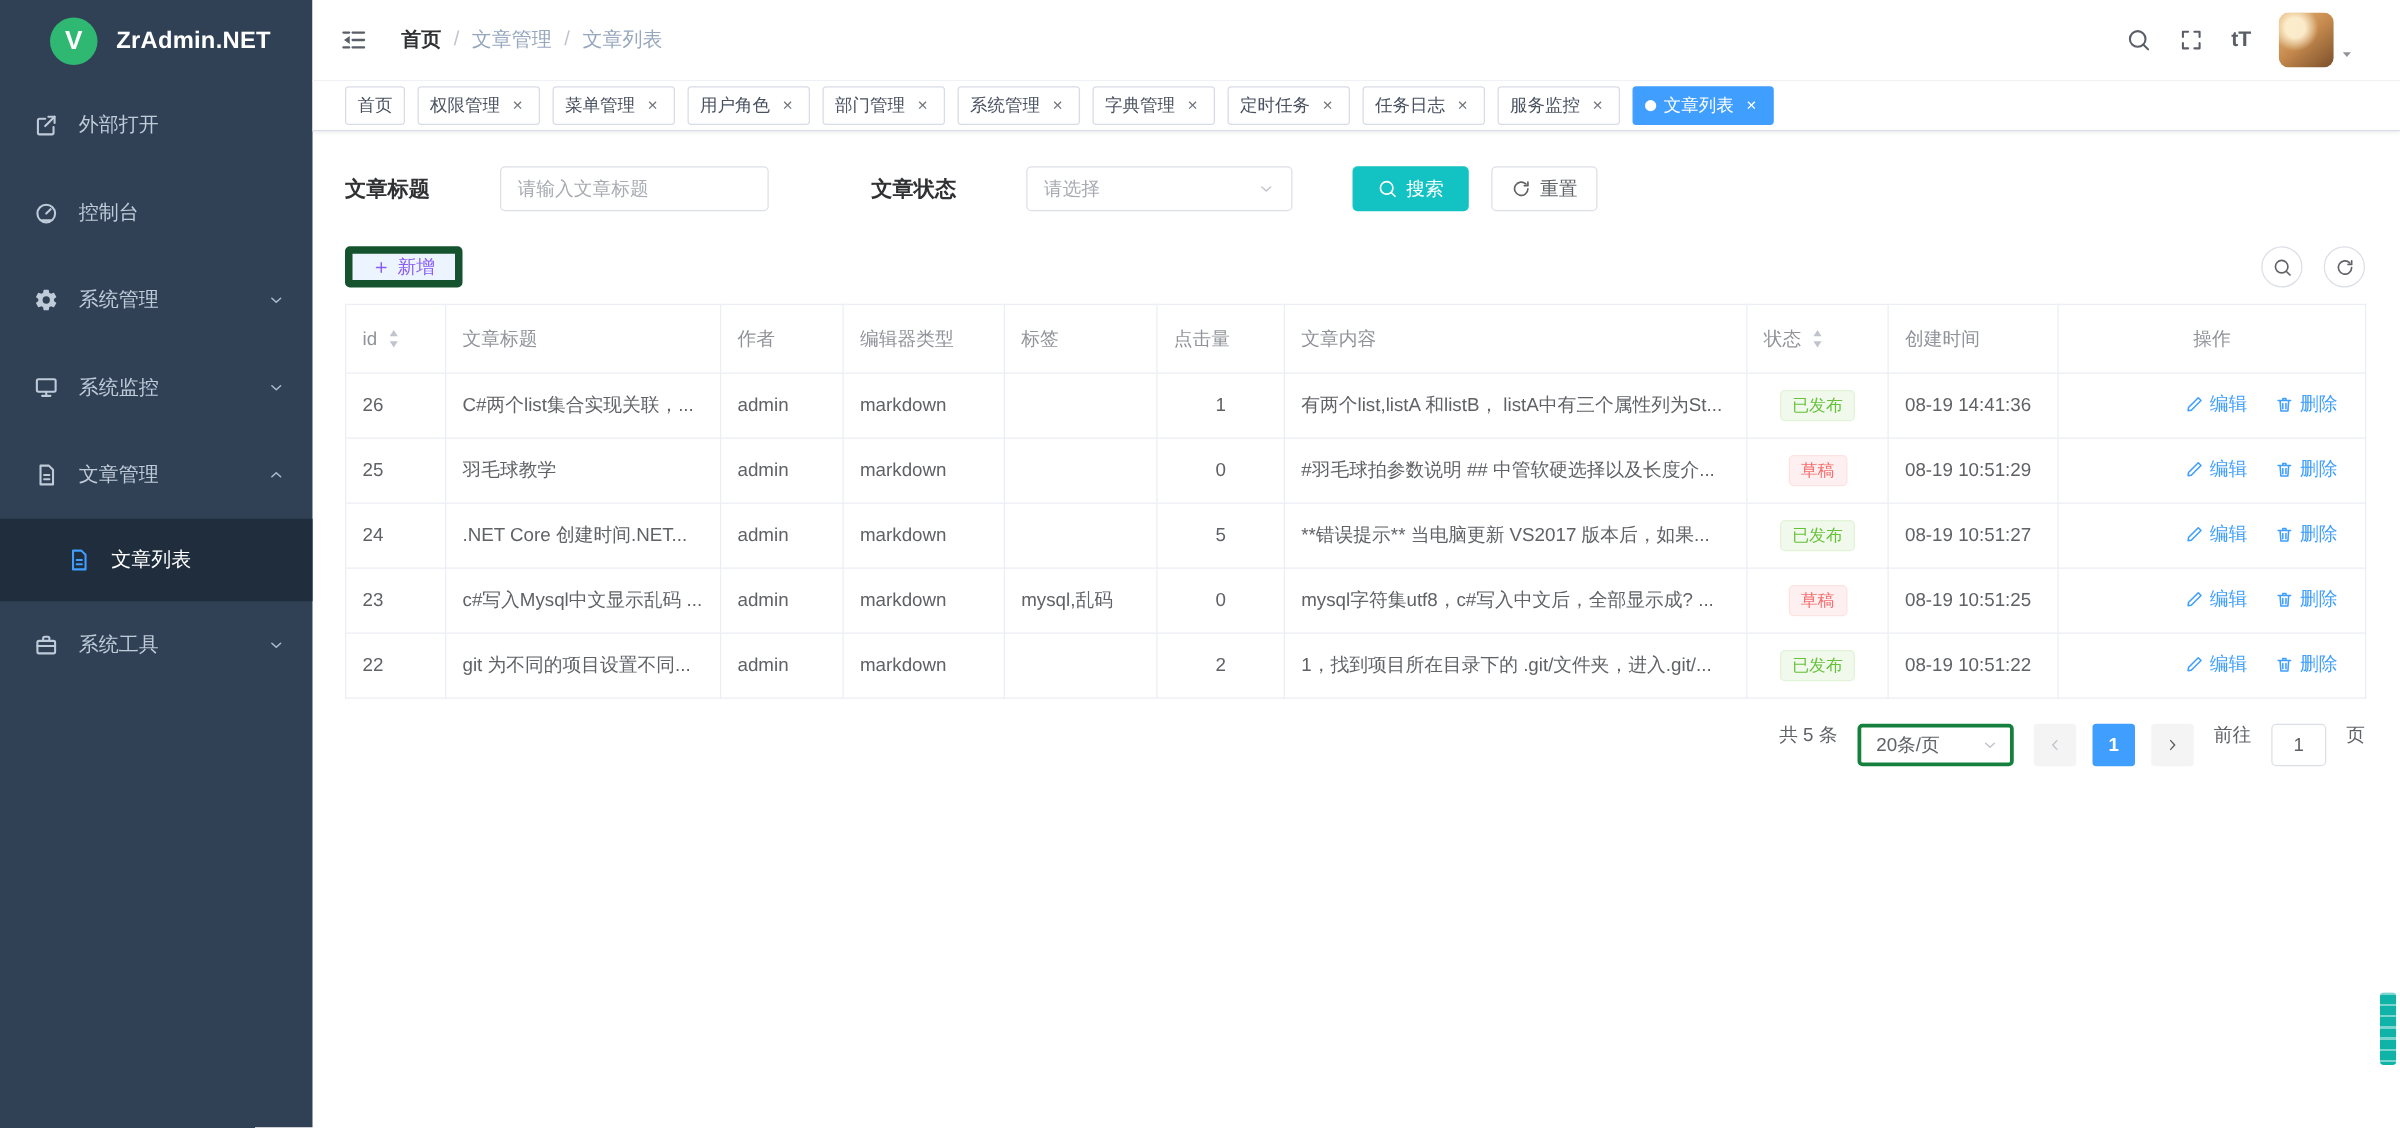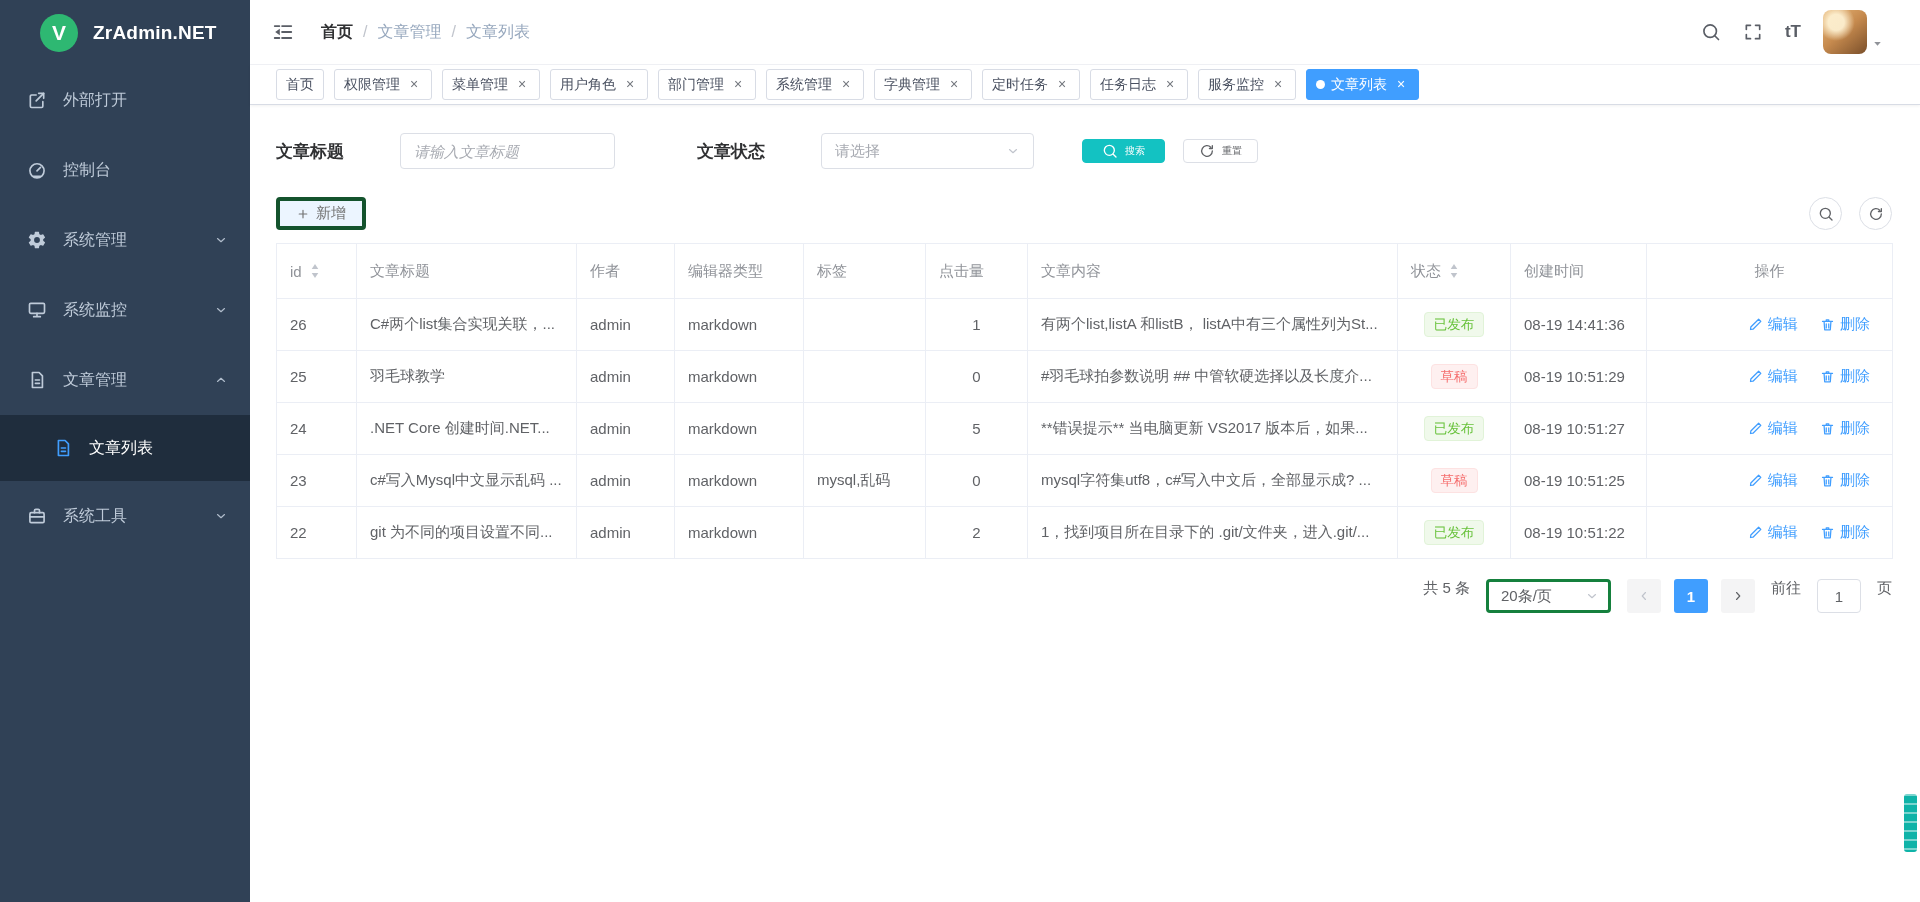--- a/index.html
+++ b/index.html
@@ -59,34 +59,34 @@
 
   
   .content { flex:1; padding:0 28px 0 26px; }
 
   .filter-row { margin-top:26px; display:flex; align-items:center; height:40px; }
   .f-label { width:124px; font-size:17px; font-weight:700; color:#303133; flex-shrink:0; }
   .f-label.second { margin-left:82px; }
   .input { width:215px; height:36px; border:1px solid #dcdfe6; border-radius:4px;
     padding:0 13px; background:#fff; display:flex; align-items:center; }
   .input input { border:none; outline:none; width:100%; font-size:15px; color:#ef4444;
-    font-family:inherit; background:transparent;font-style:italic; }
+    font-family:inherit; background:transparent; }
   .input input::placeholder { color:#a8abb2; }
   .input.select { width:213px; justify-content:space-between; cursor:pointer; }
   .placeholder { color:#a8abb2; font-size:15px; }
   .chev-sm { width:14px; height:14px; color:#c0c4cc; flex-shrink:0; }
-  .btn { height:24px; border-radius:4px; display:inline-flex; align-items:center; gap:7px;
-    font-size:10px; cursor:pointer; font-family:inherit; }
+  .btn { height:36px; border-radius:4px; display:inline-flex; align-items:center; gap:7px;
+    font-size:15px; cursor:pointer; font-family:inherit; }
   .btn svg { width:16px; height:16px; }
   .btn-search { margin-left:48px; padding:0 19px; background:#13c2c2; border:1px solid #13c2c2; color:#fff; }
   .btn-reset { margin-left:18px; padding:0 15px; background:#fff; border:1px solid #dcdfe6; color:#606266; }
 
   .toolbar-row { margin-top:26px; display:flex; align-items:center; }
-  .btn-add { height:33px; padding:0 16px; background:#ecf5ff; border:4px solid #14532d;
-    color:#737373; border-radius:4px; display:inline-flex; align-items:center; gap:6px;
+  .btn-add { height:33px; padding:0 16px; background:#ecf5ff; border:6px solid #14532d;
+    color:#8b5cf6; border-radius:4px; display:inline-flex; align-items:center; gap:6px;
     font-size:15px; cursor:pointer; font-family:inherit; }
   .btn-add svg { width:14px; height:14px; }
   .toolbar-right { margin-left:auto; display:flex; gap:17px; }
   .circle-btn { width:33px; height:33px; border-radius:50%; border:1px solid #dcdfe6;
     background:#fff; color:#606266; display:flex; align-items:center; justify-content:center; cursor:pointer; }
   .circle-btn svg { width:16px; height:16px; }
 
   
   table.grid { margin-top:13px; width:1616px; table-layout:fixed; border-collapse:collapse; font-size:15px; }
   .grid th, .grid td { border:1px solid #ebeef5; background:#fff; padding:0 13px;

